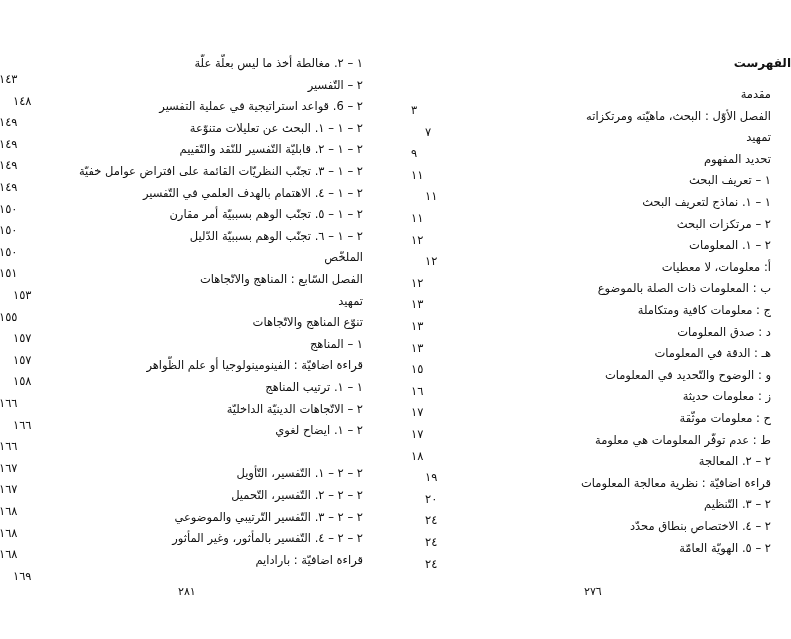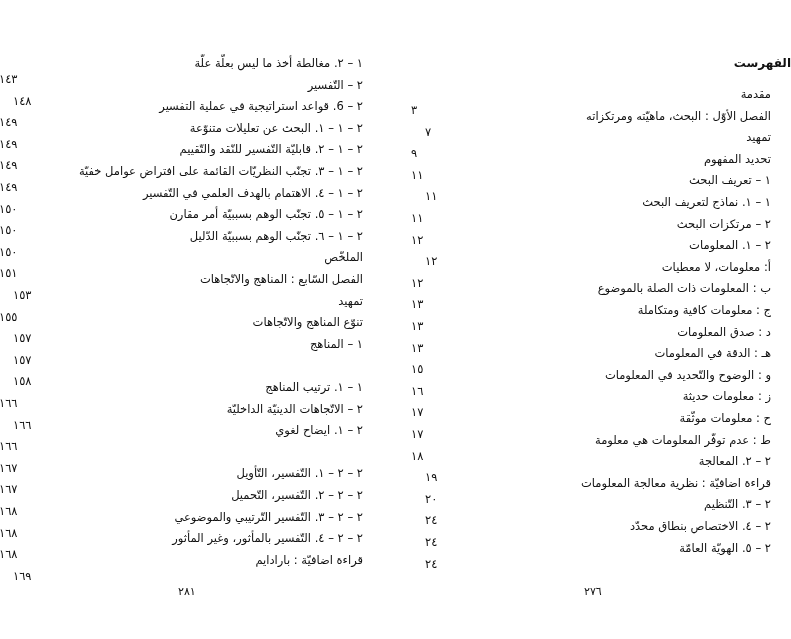--- a/index.html
+++ b/index.html
@@ -75,20 +75,21 @@
     </div>
     <div class="row bold" style="top: 312.2px;">
       <span class="label">تنوّع المناهج والاتّجاهات</span>
       <span class="num">١٥٧</span>
     </div>
     <div class="row bold" style="top: 333.8px;">
       <span class="label">١ – المناهج</span>
       <span class="num">١٥٧</span>
     </div>
     <div class="row bold" style="top: 355.4px;">
+      <span class="label">قراءة اضافيّة : الفينومينولوجيا أو علم الظّواهر</span>
       <span class="num">١٥٨</span>
     </div>
     <div class="row" style="top: 377px;">
       <span class="label">١ – ١. ترتيب المناهج</span>
       <span class="num">١٦٦</span>
     </div>
     <div class="row bold" style="top: 398.6px;">
       <span class="label">٢ – الاتّجاهات الدينيّة الداخليّة</span>
       <span class="num">١٦٦</span>
     </div>

